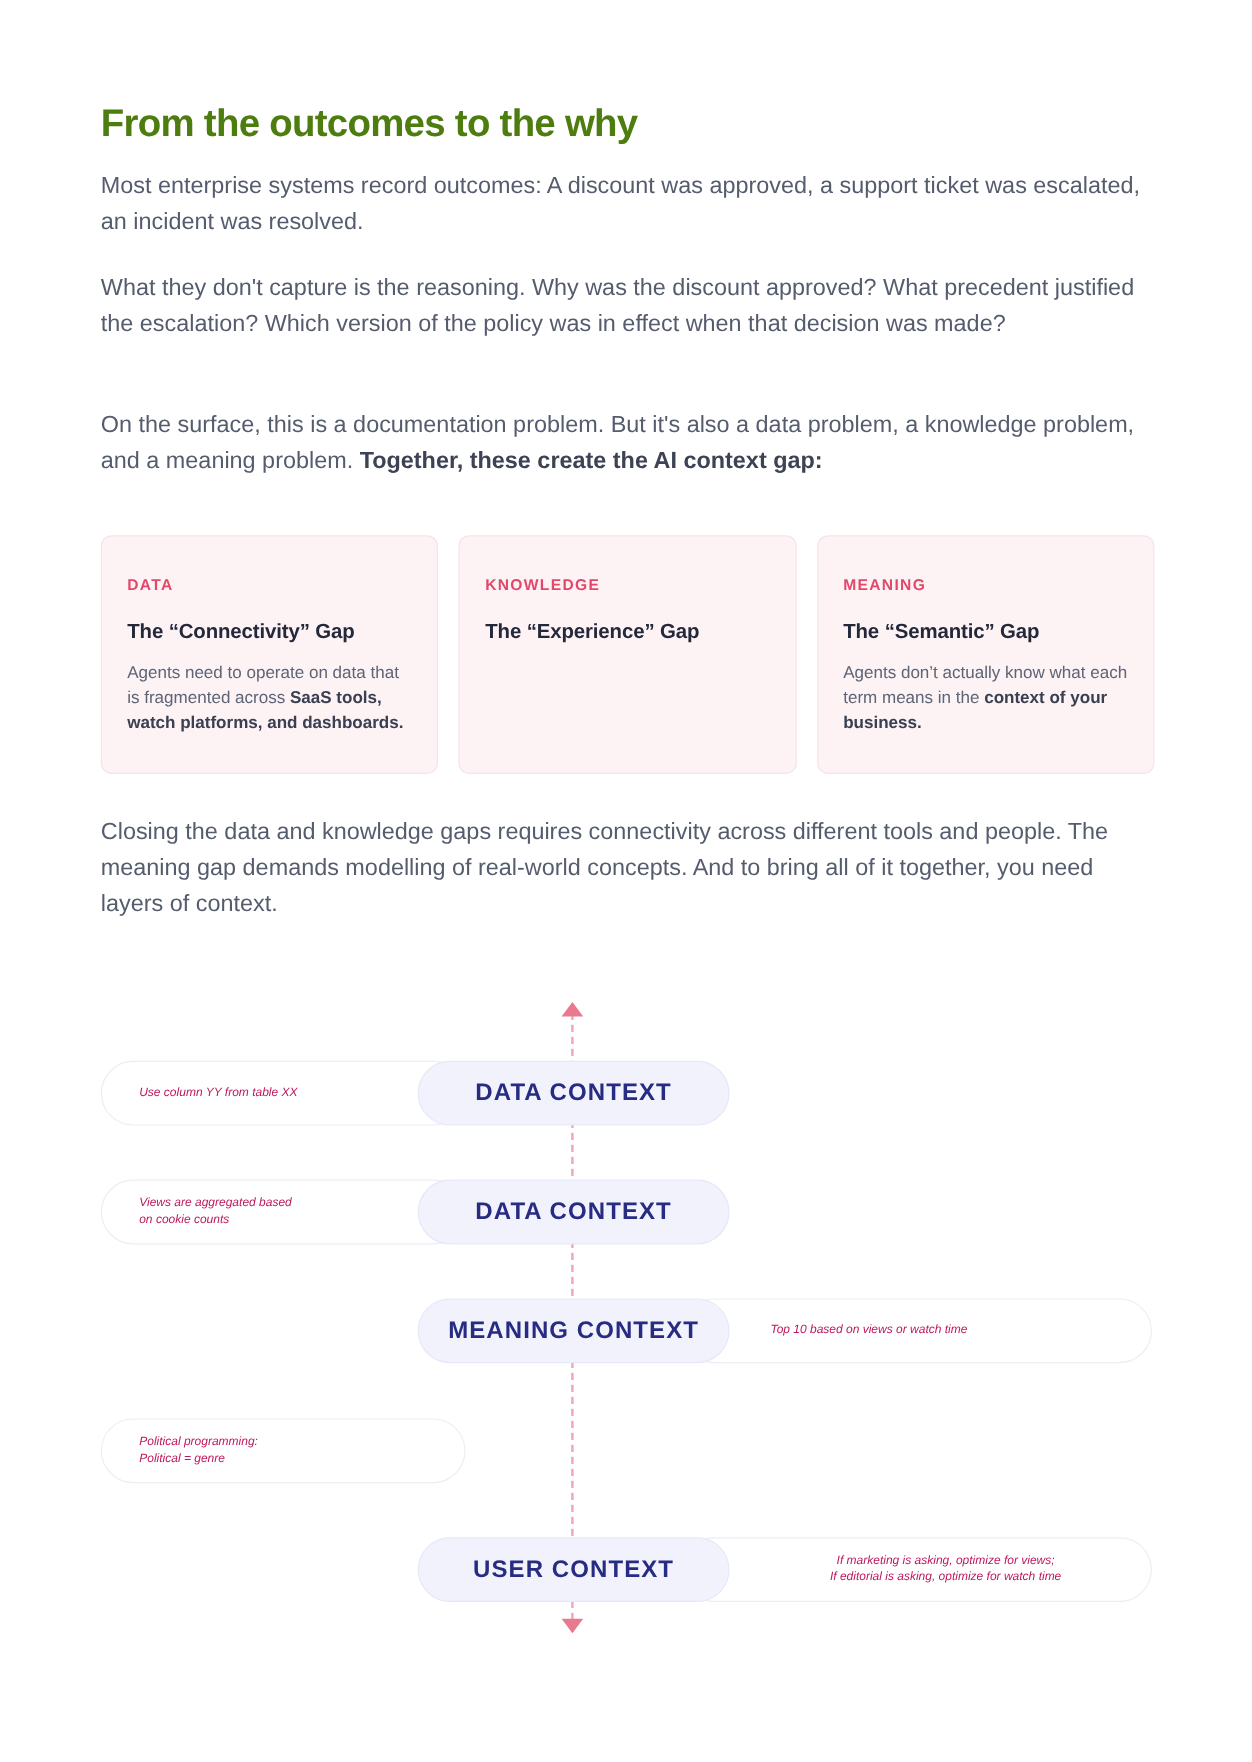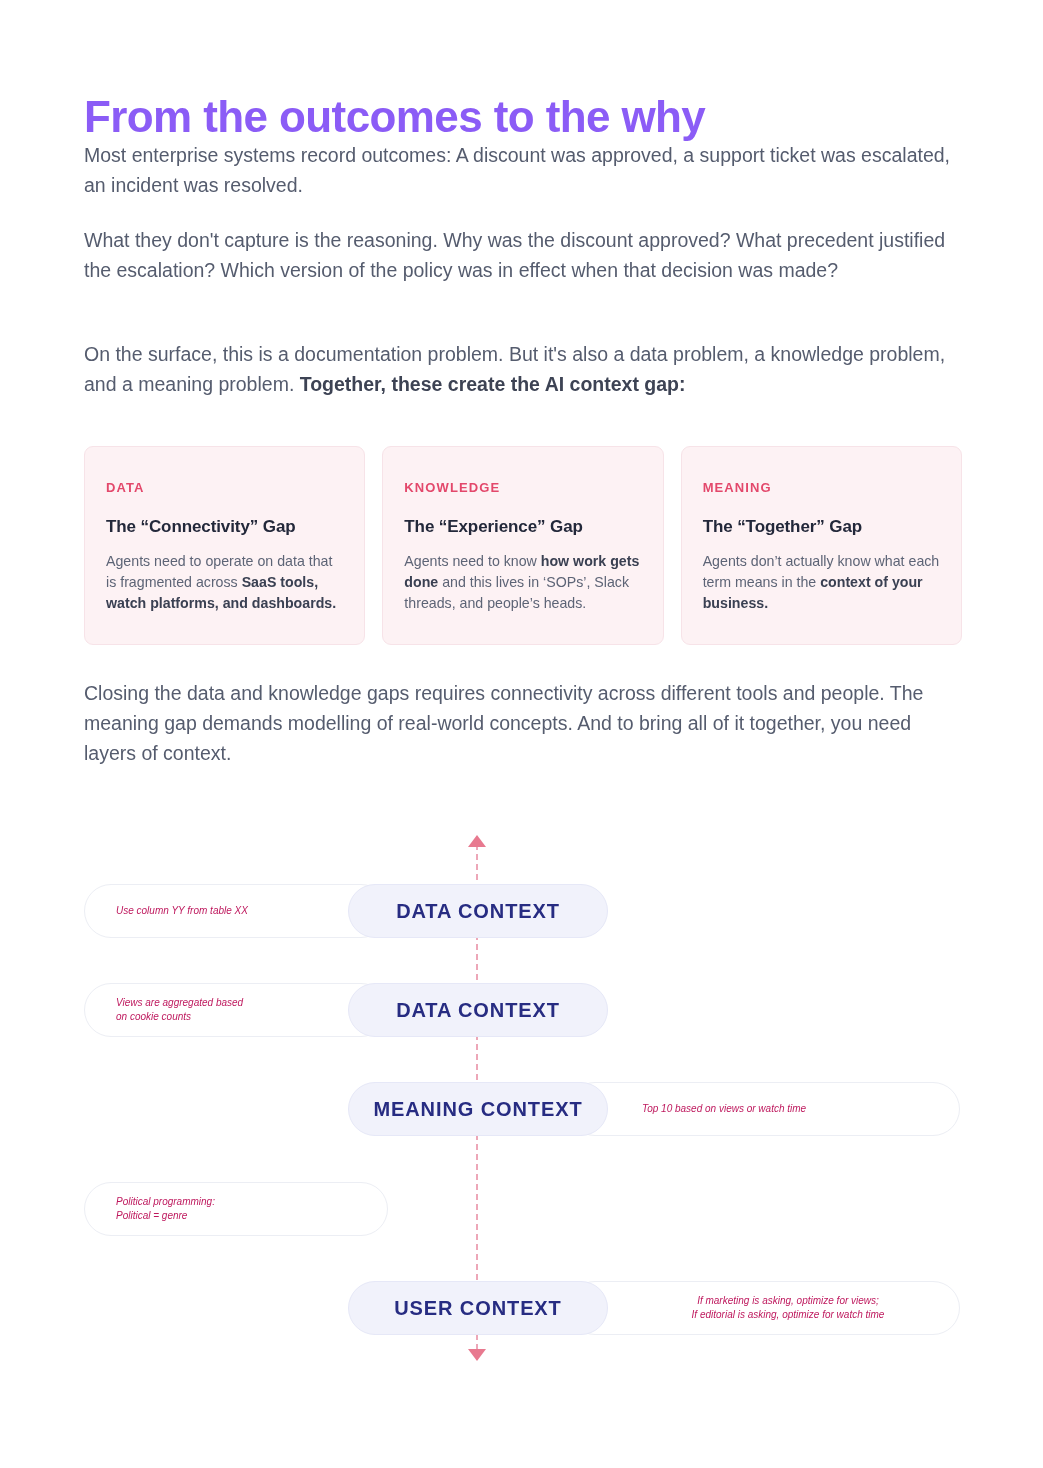--- a/index.html
+++ b/index.html
@@ -21,24 +21,24 @@
     left: 0; top: 0;
     width: 1043px;
     height: 1468px;
   }
 
   
   .page-title {
     position: absolute;
     left: 84px;
     top: 62px;
-    font-size: 44px;
+    font-size: 32px;
     font-weight: bold;
     letter-spacing: -0.6px;
-    color: #8b5cf6;
+    color: #4d7c0f;
     line-height: 1.2;
   }
 
   
   .para {
     position: absolute;
     left: 84px;
     width: 880px;
     font-size: 19.5px;
     line-height: 1.55;
@@ -181,25 +181,24 @@
 
   <div class="cards">
     <div class="card">
       <div class="card-kicker">DATA</div>
       <div class="card-title">The “Connectivity” Gap</div>
       <div class="card-body"><span>Agents need to operate on data that is fragmented across </span><b>SaaS tools, watch platforms, and dashboards.</b></div>
     </div>
     <div class="card">
       <div class="card-kicker">KNOWLEDGE</div>
       <div class="card-title">The “Experience” Gap</div>
-      <div class="card-body"><span>Agents need to know </span><b>how work gets done</b><span> and this lives in ‘SOPs’, Slack threads, and people’s heads.</span></div>
     </div>
     <div class="card">
       <div class="card-kicker">MEANING</div>
-      <div class="card-title">The “Together” Gap</div>
+      <div class="card-title">The “Semantic” Gap</div>
       <div class="card-body"><span>Agents don’t actually know what each term means in the </span><b>context of your business.</b></div>
     </div>
   </div>
 
   <div class="para" id="para-4"><span>Closing the data and knowledge gaps requires connectivity across different tools and people. The meaning gap demands modelling of real-world concepts. And to bring all of it together, you need layers of context.</span></div>
 
   <div class="diagram">
     <div class="dash-line"></div>
     <div class="arrow arrow-up"></div>
     <div class="arrow arrow-down"></div>

